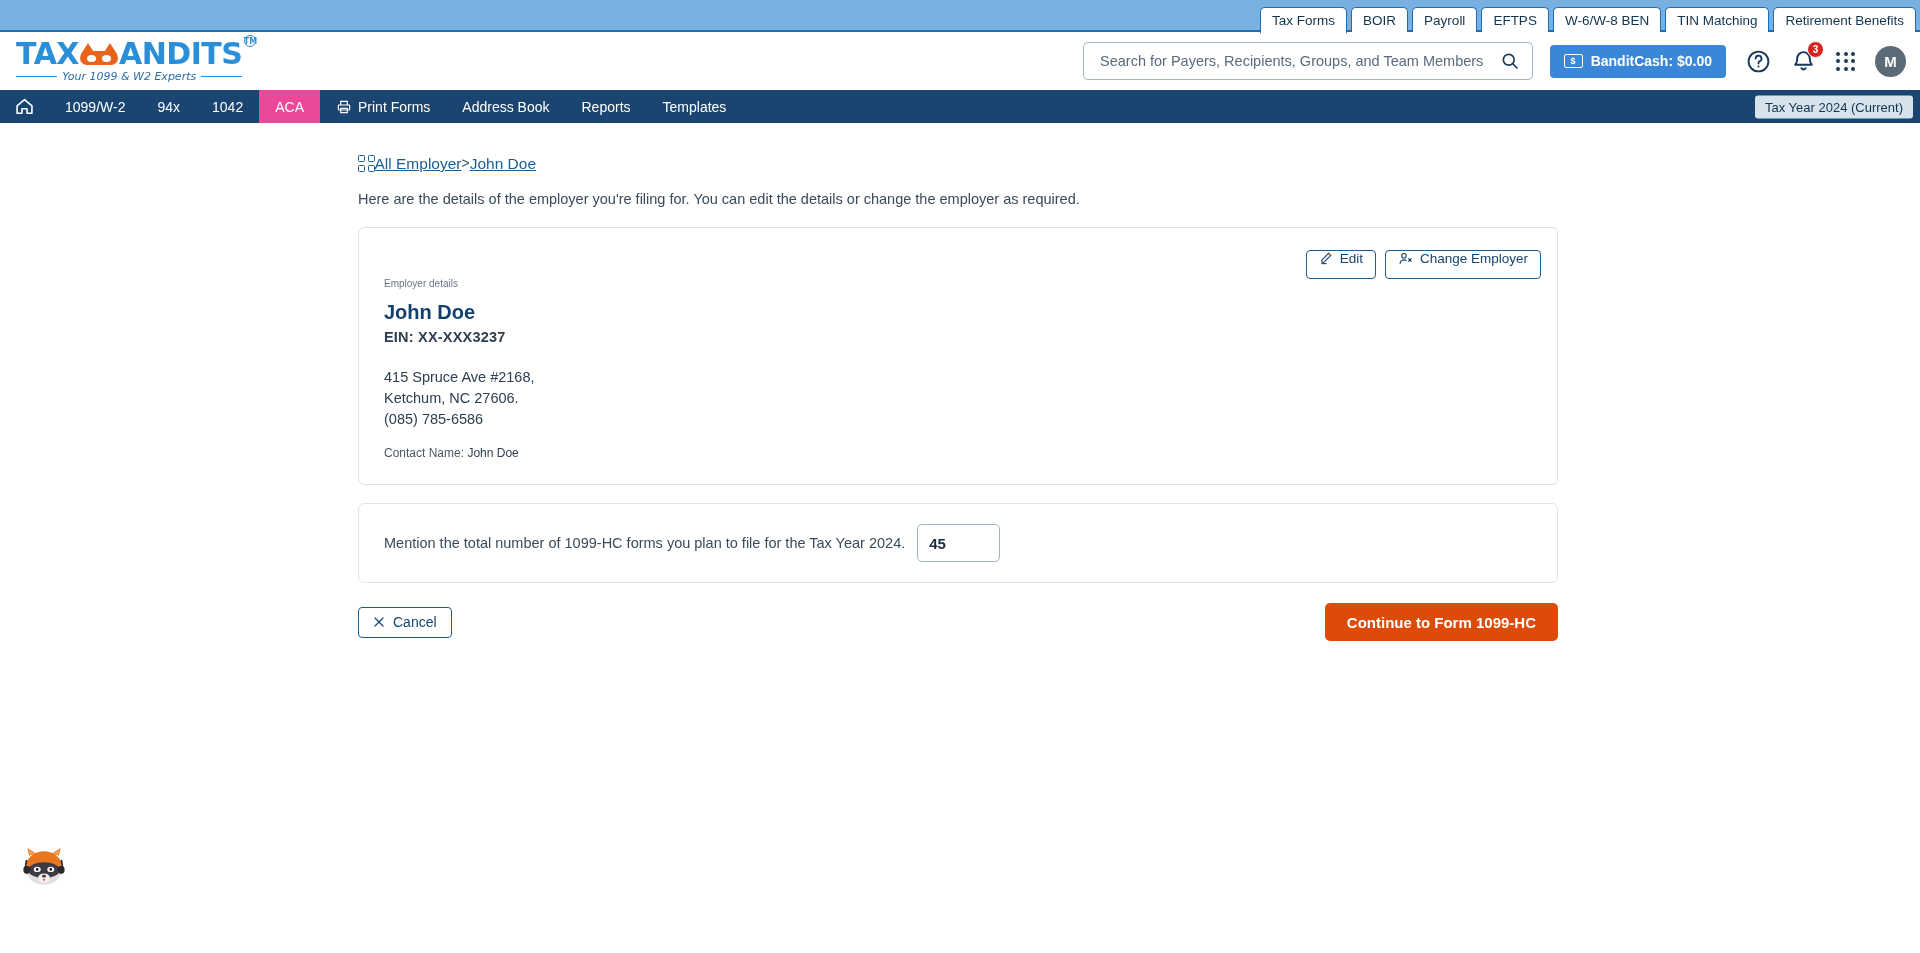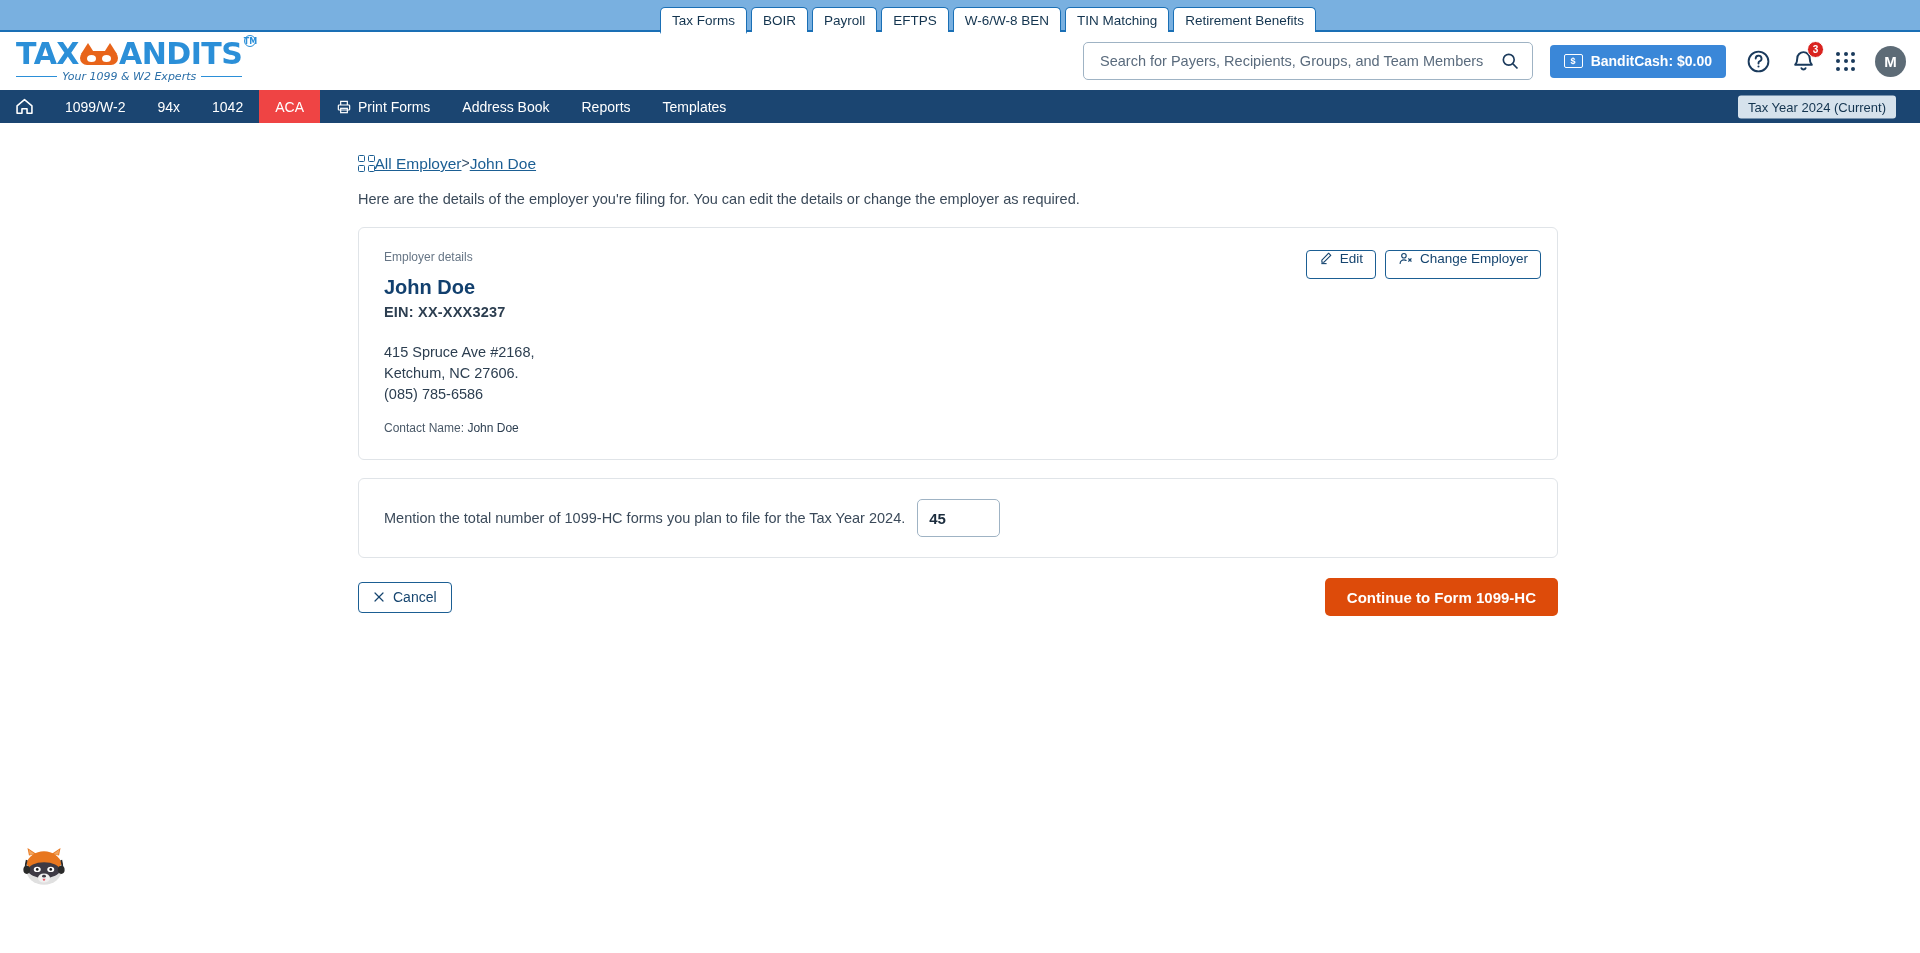--- a/index.html
+++ b/index.html
@@ -12,20 +12,21 @@
   }
 
   
   .tab-band {
     height: 32px;
     background: #79b0e0;
     display: flex;
     align-items: flex-end;
     padding-left: 660px;
     position: relative;
+    justify-content: flex-end;
   }
   .tab-band::after{
     content:"";
     position:absolute; left:0; right:0; bottom:0;
     height:2px; background:#1a6fb5;
   }
   .tab {
     height: 25px;
     background: #ffffff;
     border: 1px solid #1a6fb5;
@@ -185,23 +186,23 @@
     cursor:pointer;
   }
   .nav-item {
     display: flex; align-items: center; gap: 6px;
     padding: 0 16px;
     color: #ffffff;
     font-size: 14px;
     cursor: pointer;
     white-space: nowrap;
   }
-  .nav-item.active { background: #ef4444; }
+  .nav-item.active { background: #ec4899; }
   .tax-year {
-    position:absolute; right: 24px; top: 50%; transform: translateY(-50%);
+    position:absolute; right: 7px; top: 50%; transform: translateY(-50%);
     background: #d6e2ec; color: #13344f;
     font-size: 13px;
     padding: 4px 10px; border-radius: 3px;
     cursor: pointer; white-space:nowrap;
   }
 
   
   .content { padding: 32px 0 0 358px; }
   .breadcrumb { display:flex; align-items:flex-start; }
   .bc-grid-ico { display:grid; grid-template-columns: repeat(2, 7px); gap:2.5px; }
@@ -218,21 +219,21 @@
 
   .card {
     margin-top: 20px;
     width: 1200px;
     border: 1px solid #e0e4e8;
     border-radius: 6px;
     background: #fff;
     position: relative;
   }
   .card-inner { padding: 22px 25px 24px 25px; }
-  .emp-label { font-size: 12px; color: #667585; }
+  .emp-label { font-size: 10px; color: #667585; margin-top: 28px; }
   .emp-name {
     font-size: 20px; font-weight: bold; color: #12406e;
     margin-top: 12px;
   }
   .emp-ein { font-size: 14.5px; color: #2c3e50; font-weight: bold; margin-top: 5px; letter-spacing:0.2px;}
   .emp-addr { margin-top: 22px; font-size: 14.5px; color: #2c3e50; line-height: 21px; }
   .emp-contact { margin-top: 16px; font-size: 12px; color: #4a5968; }
   .emp-contact b { color: #2c3e50; font-weight: normal; }
 
   .card-actions {

